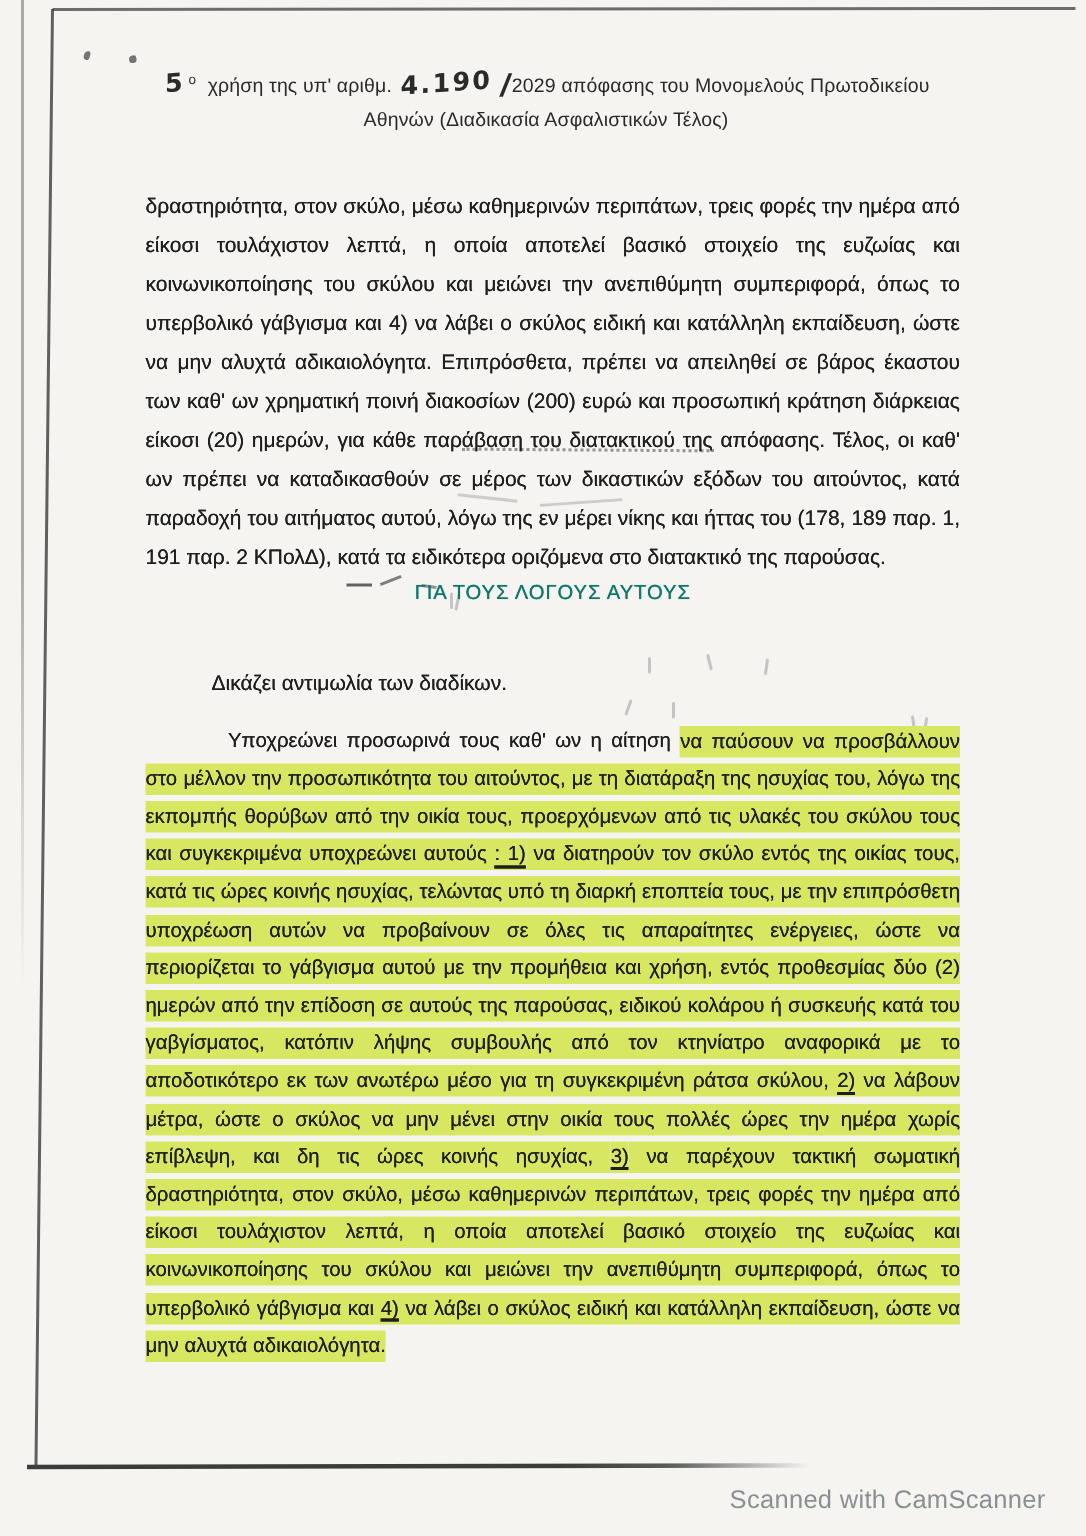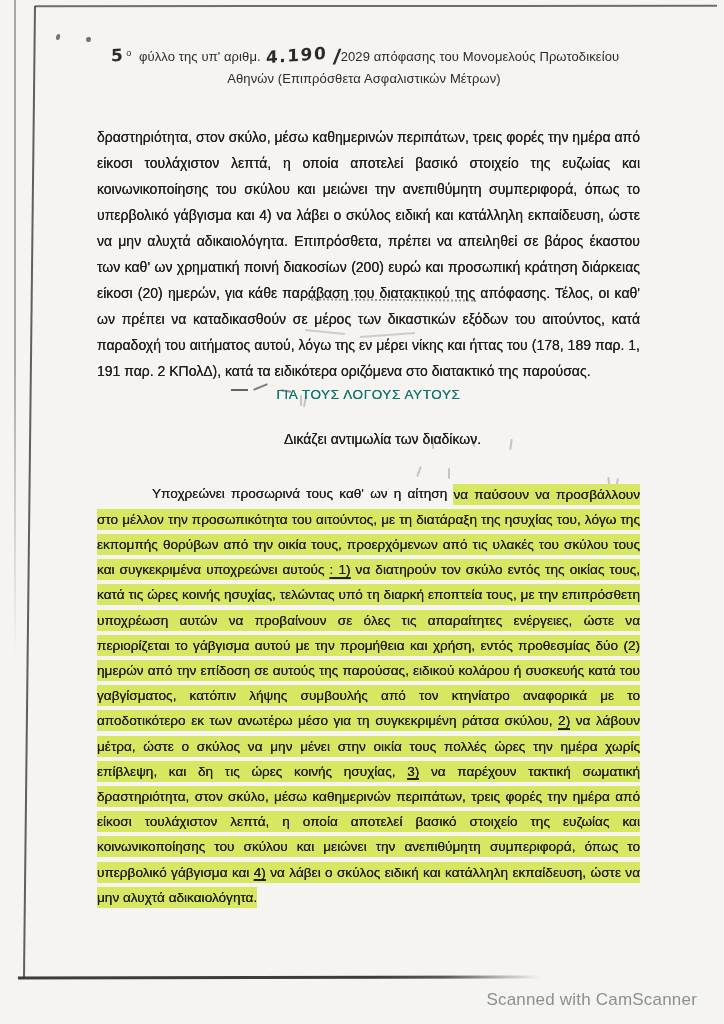--- a/index.html
+++ b/index.html
@@ -37,21 +37,21 @@
     transform:rotate(-4deg) skewX(-4deg);letter-spacing:1.5px;margin:0 2px;}
   .sup{font-size:9px;vertical-align:super;margin-right:4px;}
   .slash{display:inline-block;font-size:21px;font-weight:bold;transform:skewX(-12deg);margin:0 1px 0 4px;vertical-align:-3px;}
   
   .para{position:absolute;left:97px;width:543px;margin:0;text-align:justify;
     font-size:14px;line-height:26px;color:#1f1f1f;text-shadow:0 0 .4px currentColor;}
   .p1{top:124px;}
   .section-heading{position:absolute;left:97px;top:387px;width:543px;text-align:center;
     font-size:13.5px;letter-spacing:.6px;color:#0f766e;text-shadow:0 0 .5px currentColor;}
   .ruling{position:absolute;left:97px;top:426px;width:543px;font-size:14px;line-height:26px;color:#1f1f1f;text-shadow:0 0 .4px currentColor;}
-  .ruling p{margin:0;text-indent:28px;text-align:center;}
+  .ruling p{margin:16px;text-indent:28px;}
   .p3{top:481px;text-indent:55px;font-size:13.6px;line-height:25.2px;}
   mark.hl{background:var(--hl,#d7e762);color:inherit;padding:2.5px 0 3.5px;
     box-decoration-break:clone;margin-top:37px;-webkit-box-decoration-break:clone;}
   .u{text-decoration:underline;text-decoration-thickness:1.8px;text-underline-offset:3px;}
   
   .watermark{position:absolute;right:27px;top:990px;font-size:17px;color:#8a8f93;letter-spacing:.2px;}
 </style>
 </head>
 <body>
 
@@ -76,24 +76,24 @@
   <div class="stroke" style="left:472px;top:436px;transform:rotate(-14deg);"></div>
   <div class="stroke" style="left:510px;top:439px;transform:rotate(8deg);"></div>
   <div class="stroke" style="left:418px;top:466px;transform:rotate(20deg);"></div>
   <div class="stroke" style="left:448px;top:468px;"></div>
   <div class="stroke" style="left:608px;top:477px;transform:rotate(-8deg);"></div>
   <div class="stroke" style="left:616px;top:478px;transform:rotate(10deg);"></div>
 
   <header class="doc-header">
     <div>
       <span class="hand">5</span><span class="sup">ο</span>
-      <span>φύλλο της υπ' αριθμ.</span>
+      <span>χρήση της υπ' αριθμ.</span>
       <span class="hand">4.190</span><span class="slash">/</span><span>2029 απόφασης του Μονομελούς Πρωτοδικείου</span>
     </div>
-    <div>Αθηνών (Επιπρόσθετα Ασφαλιστικών Μέτρων)</div>
+    <div>Αθηνών (Διαδικασία Ασφαλιστικών Τέλος)</div>
   </header>
 
   <p class="para p1">δραστηριότητα, στον σκύλο, μέσω καθημερινών περιπάτων, τρεις φορές την ημέρα από είκοσι τουλάχιστον λεπτά, η οποία αποτελεί βασικό στοιχείο της ευζωίας και κοινωνικοποίησης του σκύλου και μειώνει την ανεπιθύμητη συμπεριφορά, όπως το υπερβολικό γάβγισμα και 4) να λάβει ο σκύλος ειδική και κατάλληλη εκπαίδευση, ώστε να μην αλυχτά αδικαιολόγητα. Επιπρόσθετα, πρέπει να απειληθεί σε βάρος έκαστου των καθ' ων χρηματική ποινή διακοσίων (200) ευρώ και προσωπική κράτηση διάρκειας είκοσι (20) ημερών, για κάθε παράβαση του διατακτικού της απόφασης. Τέλος, οι καθ' ων πρέπει να καταδικασθούν σε μέρος των δικαστικών εξόδων του αιτούντος, κατά παραδοχή του αιτήματος αυτού, λόγω της εν μέρει νίκης και ήττας του (178, 189 παρ. 1, 191 παρ. 2 ΚΠολΔ), κατά τα ειδικότερα οριζόμενα στο διατακτικό της παρούσας.</p>
 
   <div class="section-heading">ΓΙΑ ΤΟΥΣ ΛΟΓΟΥΣ ΑΥΤΟΥΣ</div>
 
   <div class="ruling">
     <p>Δικάζει αντιμωλία των διαδίκων.</p>
   </div>
 

